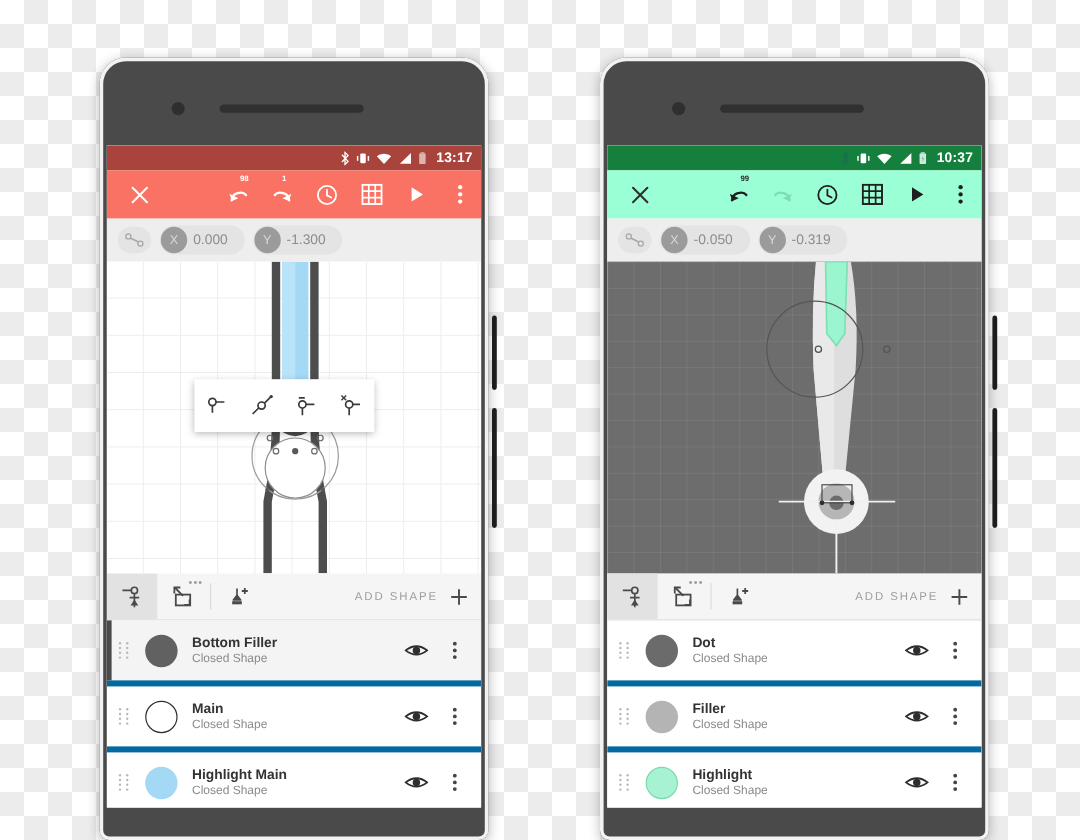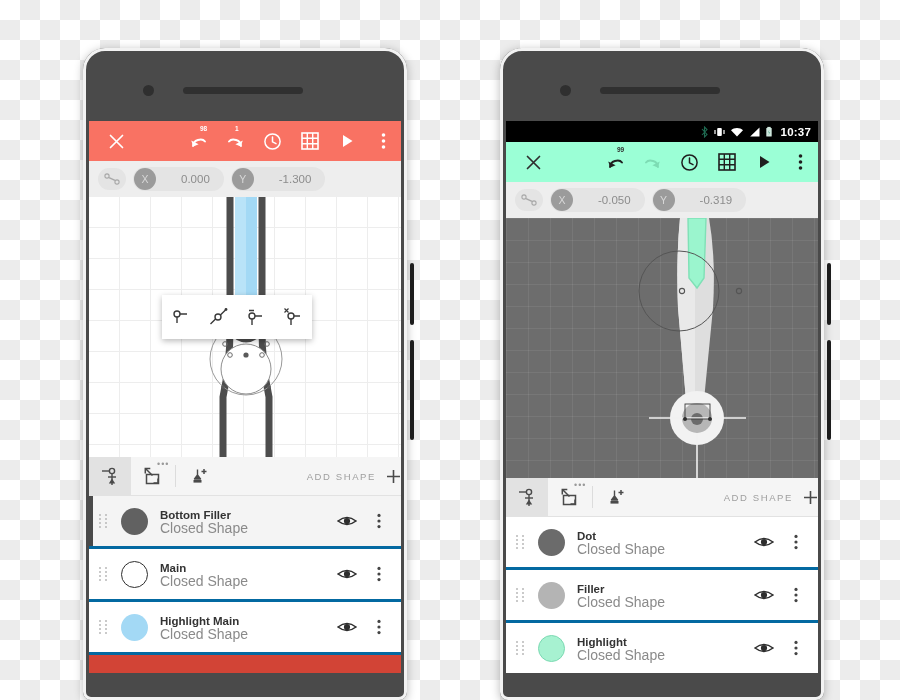--- a/index.html
+++ b/index.html
@@ -52,21 +52,21 @@
   .tb-btn{width:37px;height:40px;display:flex;align-items:center;justify-content:center;position:relative;}
   .tb-badge{position:absolute;top:5px;left:20px;font-size:6.5px;font-weight:bold;line-height:1;}
   .tb-btn.last{width:36px;}
 
   
   .coordbar{height:36px;background:#eeeeee;display:flex;align-items:center;padding-left:9px;gap:7px;}
   .linkchip{width:28px;height:22px;border-radius:11px;background:#e4e4e4;display:flex;align-items:center;justify-content:center;}
   .coordpill{height:24px;border-radius:12px;background:#e4e4e4;display:flex;align-items:center;padding-right:14px;}
   .coordpill .knob{width:22px;height:22px;border-radius:50%;background:#9b9b9b;color:#d8d8d8;font-size:10.5px;
      display:flex;align-items:center;justify-content:center;margin:1px;font-weight:500;}
-  .coordpill .val{font-size:11.5px;color:#8c8c8c;margin-left:24px;}
+  .coordpill .val{font-size:11.5px;color:#8c8c8c;margin-left:4px;}
 
   
   .canvas{position:relative;height:260px;overflow:hidden;}
   .canvas.lightgrid{
     background-color:#ffffff;
     background-image:linear-gradient(#ededed 1px,transparent 1px),linear-gradient(90deg,#ededed 1px,transparent 1px);
     background-size:31px 31px;background-position:-1px -1px;
   }
   .canvas.darkgrid{
     background-color:#6d6d6d;
@@ -77,54 +77,77 @@
     position:absolute;left:73px;top:98px;width:150px;height:44px;background:#fff;
     box-shadow:0 2px 6px rgba(0,0,0,.28);display:flex;align-items:center;justify-content:space-around;
   }
 
   
   .tabsrow{height:38px;background:#f5f5f5;border-bottom:1px solid #e2e2e2;display:flex;align-items:center;position:relative;}
   .tabbtn{width:42px;height:38px;display:flex;align-items:center;justify-content:center;position:relative;}
   .tabbtn.active{background:#e2e2e2;}
   .tabdots{position:absolute;top:4px;left:26px;font-size:9px;color:#9a9a9a;line-height:6px;letter-spacing:1px;}
   .tabdiv{width:1px;height:22px;background:#dcdcdc;margin:0 2px;}
-  .addshape{margin-left:auto;display:flex;align-items:center;gap:10px;}
+  .addshape{margin-left:auto;display:flex;align-items:center;gap:10px;padding-right:11px;}
   .addshape .lbl{font-size:9.5px;letter-spacing:1.6px;color:#9e9e9e;}
 
   
   .layers{background:#fff;}
-  .layerrow{height:50px;display:flex;align-items:center;border-bottom:3px solid #0369a1;position:relative;padding-left:10px;}
+  .layerrow{height:50px;display:flex;align-items:center;border-bottom:5px solid #0369a1;position:relative;padding-left:10px;}
   .layerrow.selected{background:#f4f4f4;}
   .layerrow.selected::before{content:"";position:absolute;left:0;top:0;bottom:0;width:4px;background:#4a4a4a;}
   .grip{width:13px;display:grid;grid-template-columns:3px 3px;gap:2px 3px;}
   .grip i{width:2px;height:2px;background:#b9b9b9;border-radius:50%;display:block;}
   .swatch{width:27px;height:27px;border-radius:50%;margin-left:9px;box-sizing:border-box;}
   .lnames{margin-left:12px;display:flex;flex-direction:column;justify-content:center;}
   .lname{font-size:11.5px;font-weight:bold;color:#333;line-height:14px;}
-  .lsub{font-size:14px;color:#8a8a8a;line-height:13px;}
+  .lsub{font-size:10px;color:#8a8a8a;line-height:13px;}
   .lactions{margin-left:auto;display:flex;align-items:center;gap:4px;padding-right:8px;}
   .eyebtn,.morebtn{width:28px;height:32px;display:flex;align-items:center;justify-content:center;}
 
   
   .navbar{height:34px;display:flex;align-items:center;justify-content:space-around;}
   .navbar .nb{width:46px;height:34px;display:flex;align-items:center;justify-content:center;}
 </style>
 </head>
 <body>
 
 <div class="phone left">
   <div class="body-frame"></div>
   <div class="bezel-hl"></div>
   <div class="camera"></div>
   <div class="speaker"></div>
   <div class="side-btn b1"></div>
   <div class="side-btn b2"></div>
 
   <div class="screen">
 
+    <div class="statusbar" style="background:#A8443C">
+      <div class="sb-icons">
+        <svg class="sb-glyph" width="9" height="12" viewBox="0 0 9 12">
+          <path d="M2 3 L7 8.5 L4.5 11 L4.5 1 L7 3.5 L2 9" fill="none" stroke="#fff" stroke-width="1.1"></path>
+        </svg>
+        <svg class="sb-glyph" width="13" height="12" viewBox="0 0 13 12">
+          <rect x="4.2" y="2" width="4.6" height="8" rx="1" fill="#fff"></rect>
+          <rect x="1.4" y="4" width="1.2" height="4" fill="#fff"></rect>
+          <rect x="10.4" y="4" width="1.2" height="4" fill="#fff"></rect>
+        </svg>
+        <svg class="sb-glyph" width="14" height="12" viewBox="0 0 14 12">
+          <path d="M1 4.2 C4 1.4 10 1.4 13 4.2 L7 10.6 Z" fill="#fff"></path>
+        </svg>
+        <svg class="sb-glyph" width="13" height="12" viewBox="0 0 13 12">
+          <path d="M11.5 1.4 L11.5 10.4 L2.2 10.4 Z" fill="#fff"></path>
+        </svg>
+        <svg class="sb-glyph" width="8" height="12" viewBox="0 0 8 12">
+          <rect x="2.3" y="0.9" width="3.4" height="1.1" fill="#dcb5b1"></rect>
+          <rect x="1.3" y="2" width="5.4" height="8.6" rx="0.6" fill="#dcb5b1"></rect>
+        </svg>
+        <span class="clock">13:17</span>
+      </div>
+    </div>
 
     <div class="apptoolbar" style="background:#F97263">
       <div class="tb-close">
         <svg width="17" height="17" viewBox="0 0 17 17">
           <path d="M2.5 2.5 L14.5 14.5 M14.5 2.5 L2.5 14.5" stroke="#fff" stroke-width="1.7" stroke-linecap="round"></path>
         </svg>
       </div>
       <div class="tb-spacer"></div>
       <div class="tb-btn">
         <span class="tb-badge" style="color:#fff">98</span>
@@ -381,21 +404,21 @@
 <div class="phone right">
   <div class="body-frame"></div>
   <div class="bezel-hl"></div>
   <div class="camera"></div>
   <div class="speaker"></div>
   <div class="side-btn b1"></div>
   <div class="side-btn b2"></div>
 
   <div class="screen">
 
-    <div class="statusbar" style="background:#000000">
+    <div class="statusbar" style="background:#15803d">
       <div class="sb-icons">
         <svg class="sb-glyph" width="9" height="12" viewBox="0 0 9 12">
           <path d="M2 3 L7 8.5 L4.5 11 L4.5 1 L7 3.5 L2 9" fill="none" stroke="#1f6b52" stroke-width="1.1"></path>
         </svg>
         <svg class="sb-glyph" width="13" height="12" viewBox="0 0 13 12">
           <rect x="4.2" y="2" width="4.6" height="8" rx="1" fill="#fff"></rect>
           <rect x="1.4" y="4" width="1.2" height="4" fill="#fff"></rect>
           <rect x="10.4" y="4" width="1.2" height="4" fill="#fff"></rect>
         </svg>
         <svg class="sb-glyph" width="14" height="12" viewBox="0 0 14 12">

